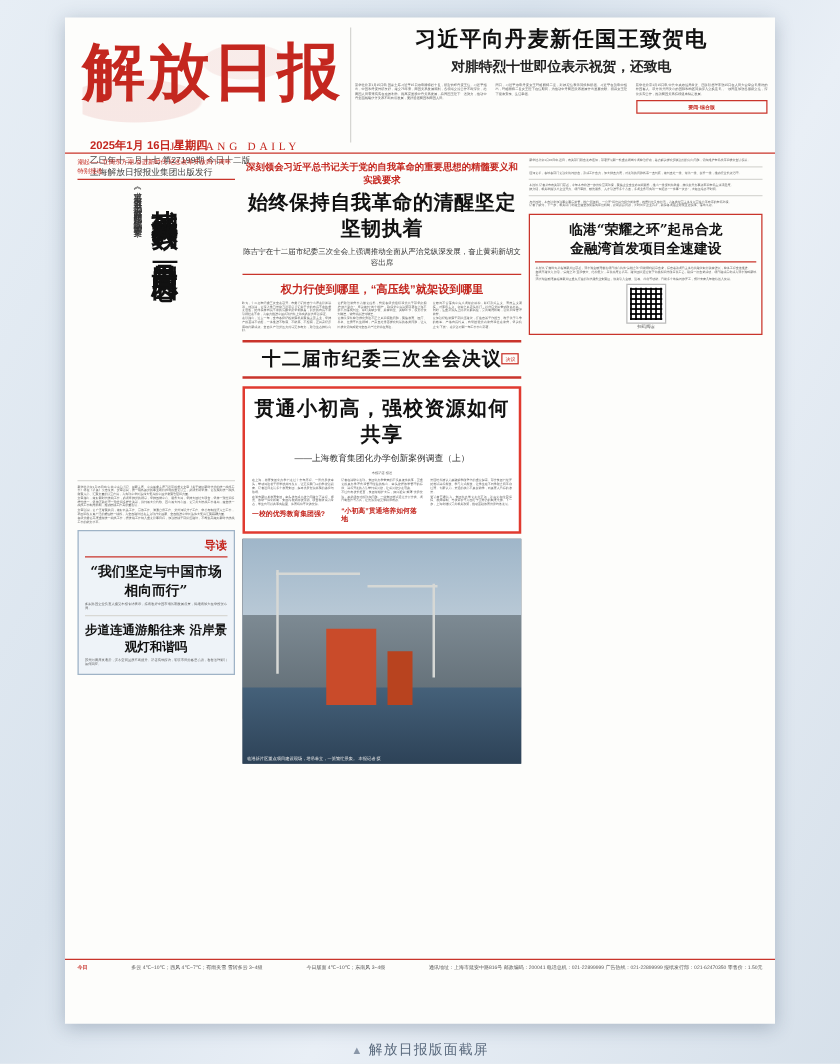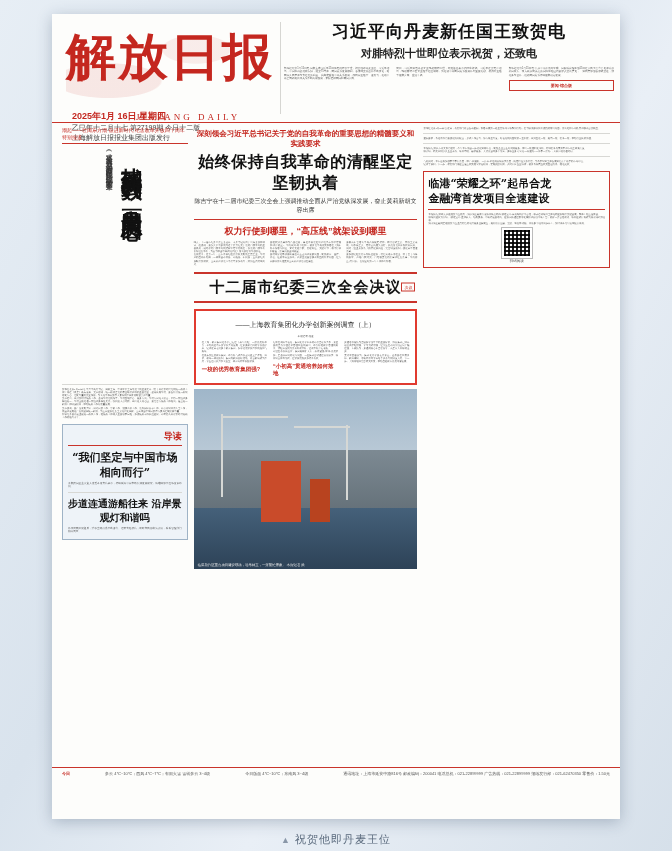--- a/index.html
+++ b/index.html
@@ -199,21 +199,21 @@
   .guide .gh2{
     font-family:"DejaVu Serif","Liberation Serif",serif;
     font-weight:bold;font-size:10px;text-align:center;color:#111;margin:4px 0 2px;
   }
 
   .rbox{
     border:1px solid #c9342b;padding:4px;margin-top:4px;
   }
   .rbox .rt{
     font-family:"DejaVu Serif","Liberation Serif",serif;
-    font-weight:bold;font-size:11px;text-align:left;color:#111;
+    font-weight:bold;font-size:11px;text-align:center;color:#111;
   }
   .qr{
     width:26px;height:26px;margin:3px auto 0;
     background:
       repeating-linear-gradient(90deg,#222 0 2px,#fff 2px 4px),
       repeating-linear-gradient(0deg,#222 0 2px,#fff 2px 4px);
     background-blend-mode:multiply;border:2px solid #fff;outline:1px solid #bbb;
   }
   .qr-label{font-size:3.5px;text-align:center;color:#555;margin-top:1px;}
 
@@ -312,20 +312,21 @@
             <div class="micro dense">要加强纪检监察干部队伍建设，打造忠诚干净担当、敢于善于斗争的铁军。严格自我约束，自觉接受党内监督和社会监督，坚决防止“灯下黑”。会议还对新一年工作作出部署。</div>
           </div>
         </div>
 
         <div class="band">
           <div class="t">十二届市纪委三次全会决议</div>
           <div class="tag">决议</div>
         </div>
 
         <div class="feature">
+          <div class="ftitle">贯通小初高，强校资源如何共享</div>
           <div class="fsub">——上海教育集团化办学创新案例调查（上）</div>
           <div class="micro" style="text-align:center;margin-bottom:3px;">本报记者 报道</div>
           <div class="fcols">
             <div>
               <div class="micro dense">在上海，教育集团化办学已走过十余年历程。一所优质校牵头，带动周边若干所学校共同发展，让更多家门口的学校强起来。记者近日走访多个教育集团，探寻优质资源共享的路径与瓶颈。</div>
               <div class="micro dense">在浦东新区某教育集团，牵头校与成员校之间建立了课程、师资、教研一体化机制。集团内教师跨校流动、联合教研成为常态，学生也可以共享实验室、体育场馆等设施资源。</div>
               <div class="subtitle-red">一校的优秀教育集团强?</div>
             </div>
             <div>
               <div class="micro dense">记者在调研中发现，集团化办学带来的不仅是硬件共享，更重要的是办学理念和管理经验的输出。牵头校把教学管理的标准、课程开发的方法带到成员校，让成员校少走弯路。</div>
@@ -381,14 +382,14 @@
 
   <div class="footer">
     <span class="l">今日</span>
     <span>多云 4℃~10℃；西风 4℃~7℃；有雨夹雪 雪转多云 3~4级</span>
     <span>今日版面 4℃~10℃；东南风 3~4级</span>
     <span>通讯地址：上海市延安中路816号 邮政编码：200041 电话总机：021-22899999 广告热线：021-22899999 报纸发行部：021-62470350 零售价：1.50元</span>
   </div>
 </div>
 
 <div class="caption">
-  <span class="tri">▲</span><span>祝贺他即丹麦王位</span>
+  <span class="tri">▲</span><span>解放日报版面截屏</span>
 </div>
 
 </body></html>

